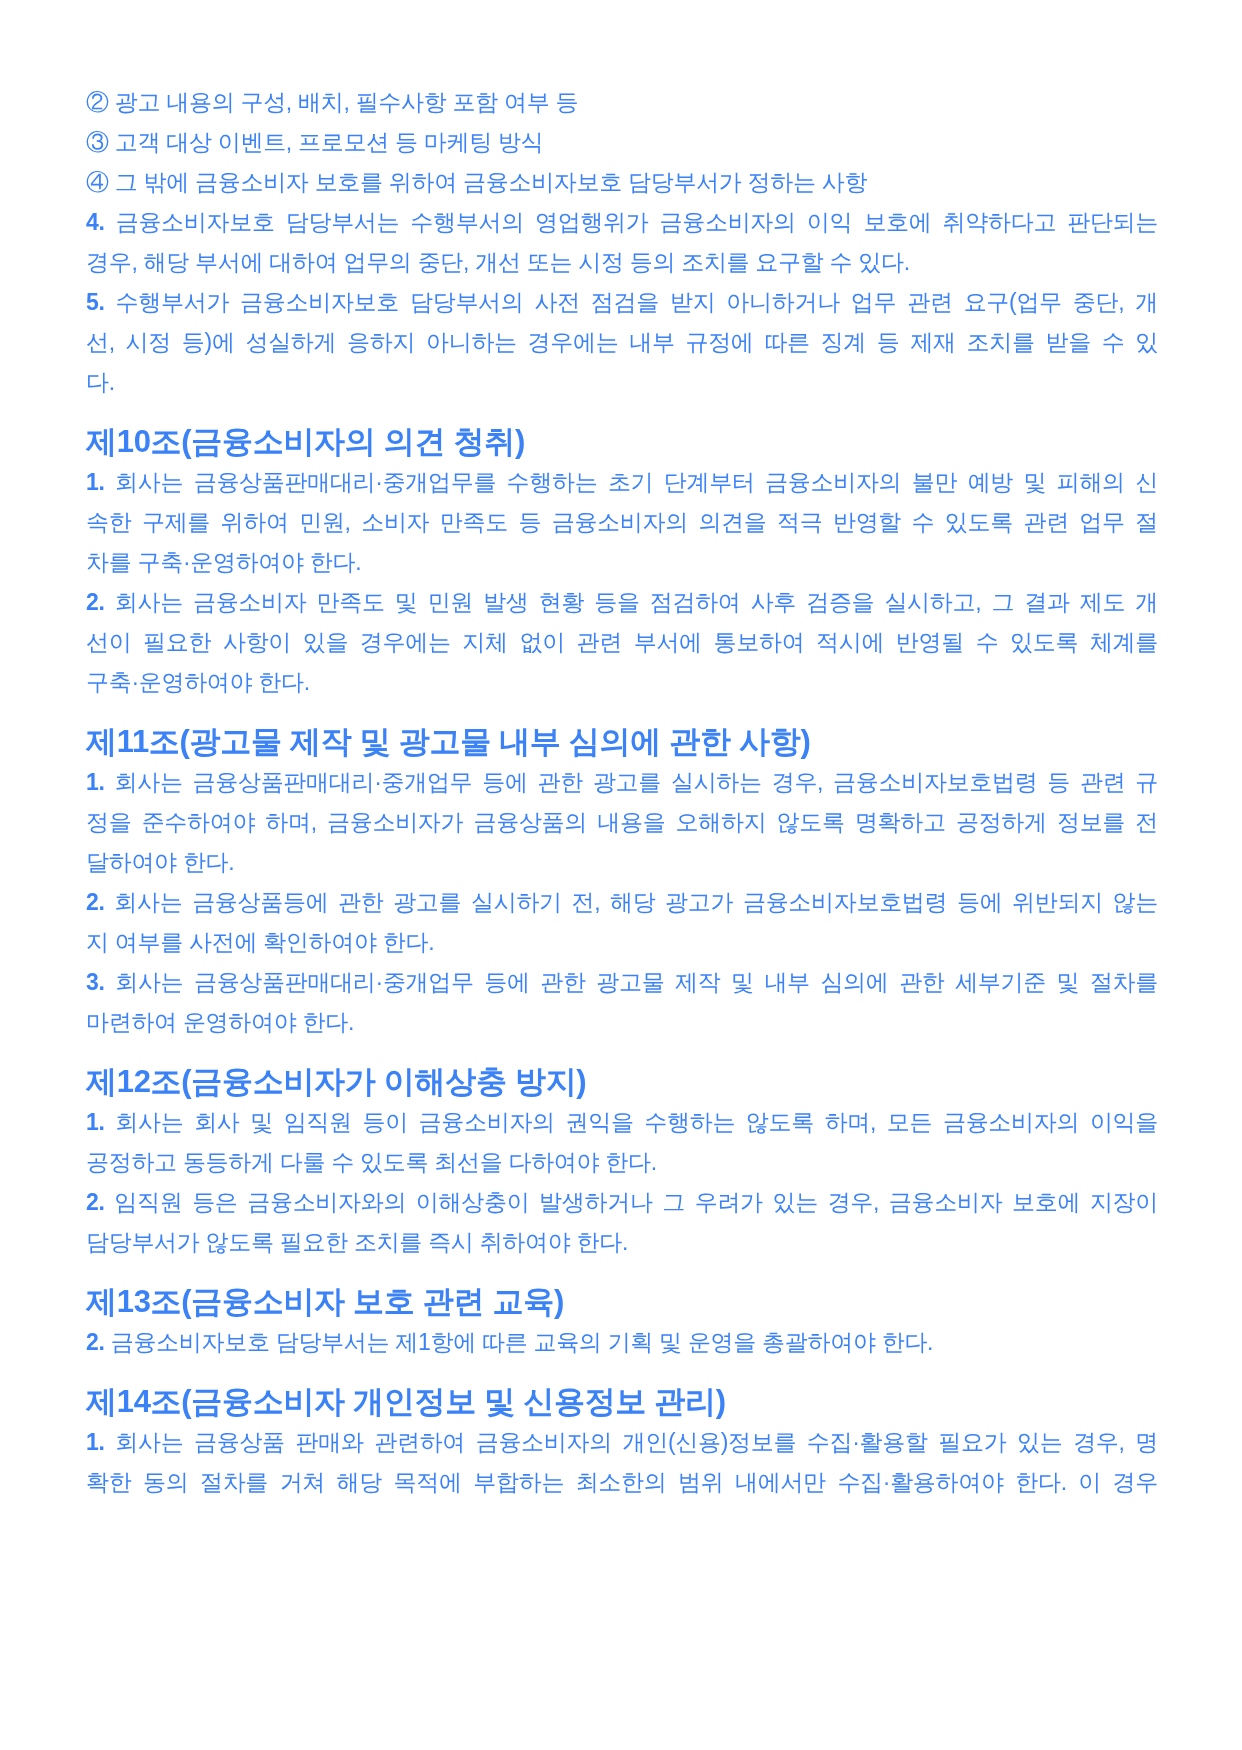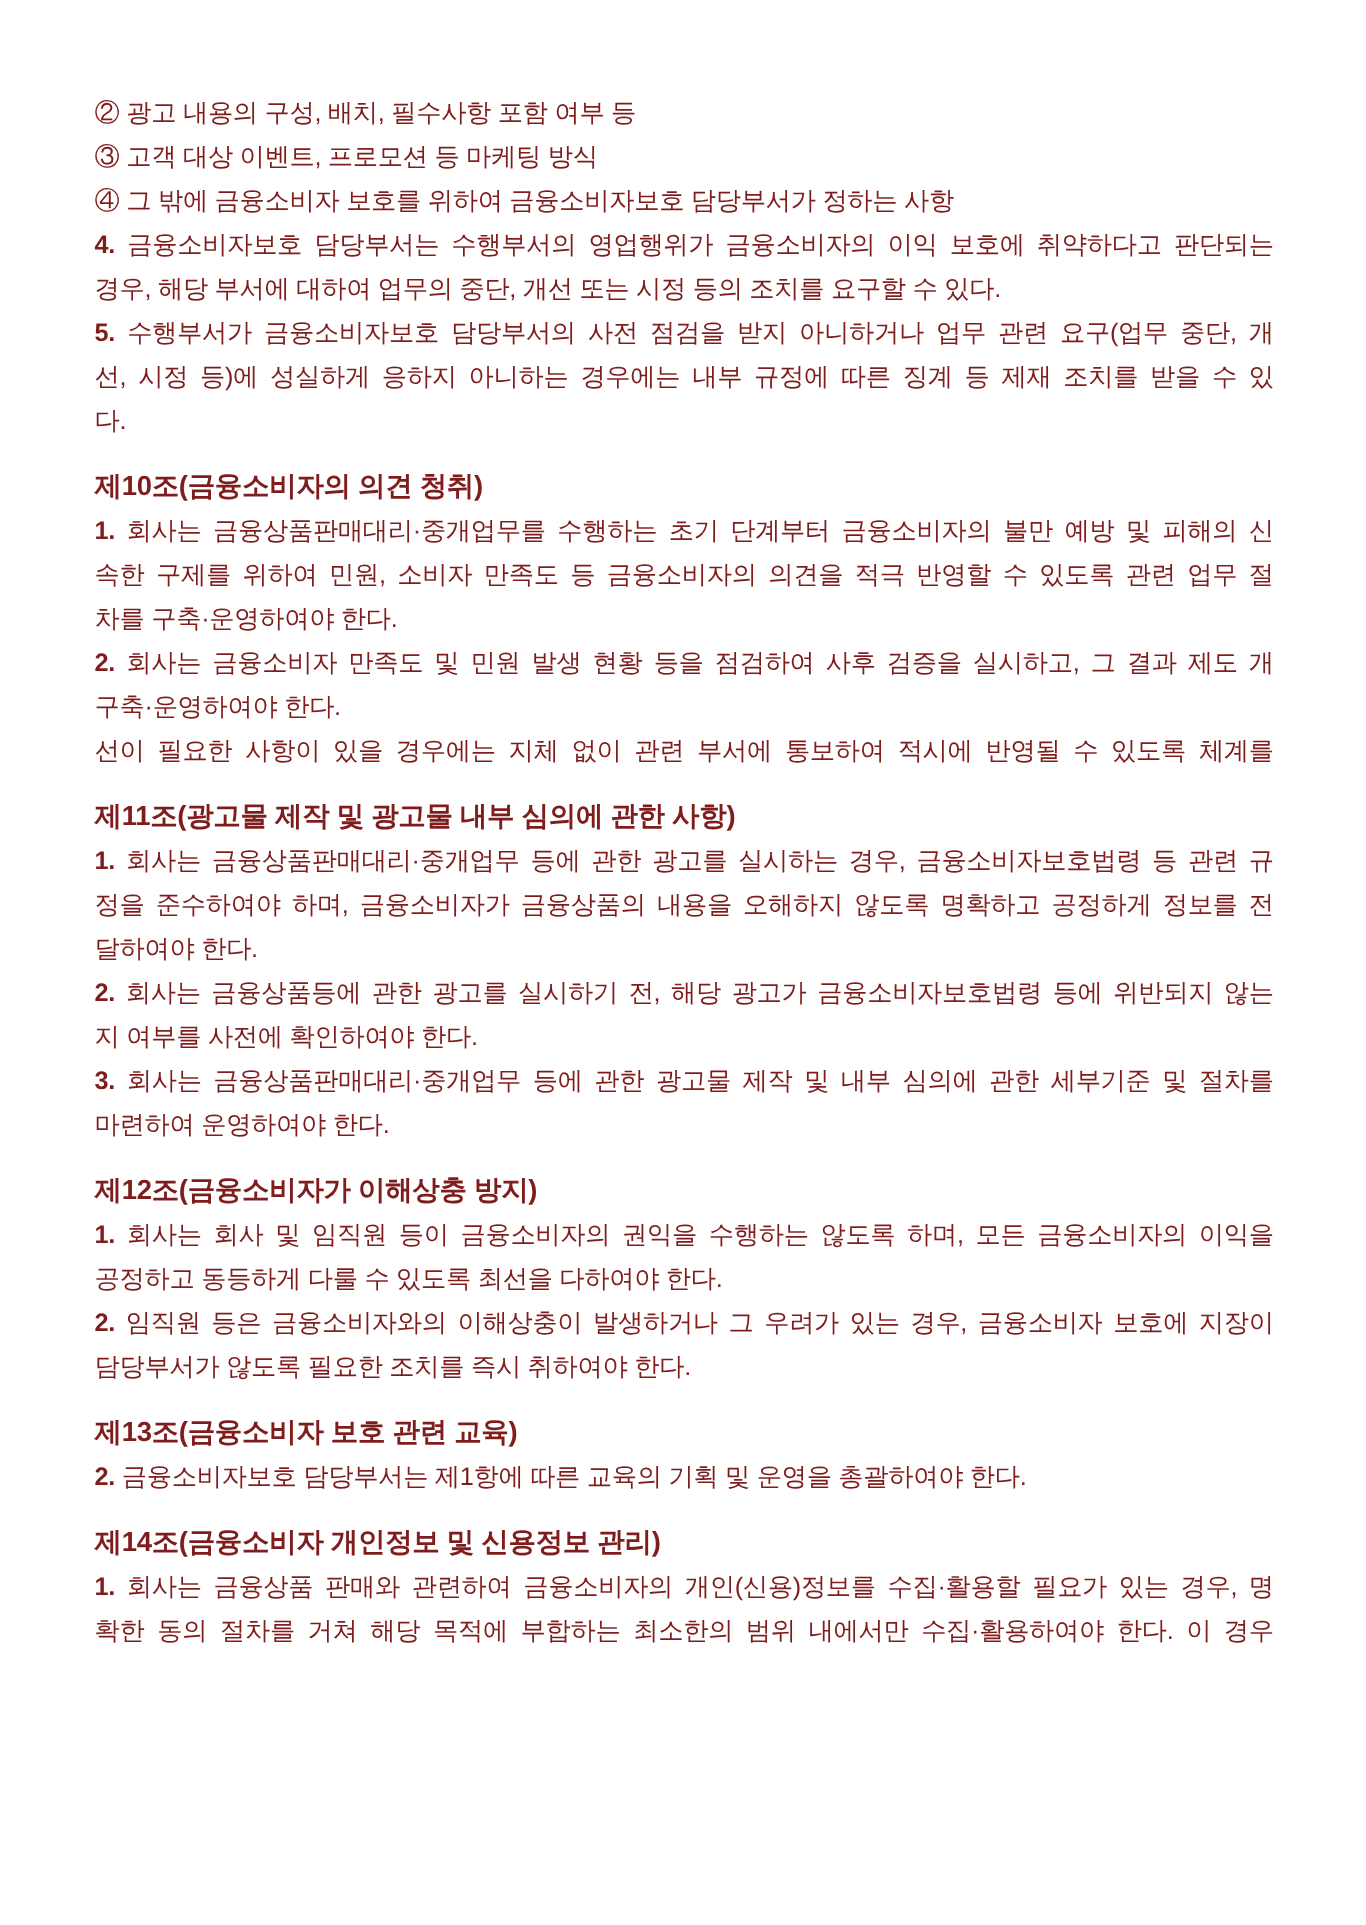--- a/index.html
+++ b/index.html
@@ -4,21 +4,21 @@
 <style>
   html, body { margin: 0; padding: 0; background: #e8e8e8; }
   .page {
     position: relative;
     width: 1242px;
     height: 1750px;
     margin: 0 auto;
     background: #ffffff;
     overflow: hidden;
     font-family: "Liberation Sans", sans-serif;
-    color: #7f1d1d;
+    color: #3b82f6;
   }
   .doc {
     position: absolute;
     left: 86px;
     top: 82px;
     width: 1072px;
   }
   .para { margin: 0; }
   .line {
     font-size: 23px;
@@ -29,21 +29,21 @@
     text-align: justify;
     text-align-last: justify;
     overflow: visible;
   }
   .line.last {
     text-align: left;
     text-align-last: left;
   }
   .heading {
     margin-top: 20px;
-    font-size: 25px;
+    font-size: 31px;
     line-height: 40px;
     height: 40px;
     font-weight: bold;
     letter-spacing: -0.3px;
     white-space: nowrap;
     text-align: left;
   }
   .marker { font-weight: bold; }
 </style>
 </head>
@@ -70,22 +70,22 @@
         <div class="line last">다.</div>
       </div>
       <div class="heading">제10조(금융소비자의 의견 청취)</div>
       <div class="para">
         <div class="line"><b class="marker">1.</b> <span>회사는 금융상품판매대리·중개업무를 수행하는 초기 단계부터 금융소비자의 불만 예방 및 피해의 신</span></div>
         <div class="line">속한 구제를 위하여 민원, 소비자 만족도 등 금융소비자의 의견을 적극 반영할 수 있도록 관련 업무 절</div>
         <div class="line last">차를 구축·운영하여야 한다.</div>
       </div>
       <div class="para">
         <div class="line"><b class="marker">2.</b> <span>회사는 금융소비자 만족도 및 민원 발생 현황 등을 점검하여 사후 검증을 실시하고, 그 결과 제도 개</span></div>
+        <div class="line">선이 필요한 사항이 있을 경우에는 지체 없이 관련 부서에 통보하여 적시에 반영될 수 있도록 체계를</div>
         <div class="line last">구축·운영하여야 한다.</div>
-        <div class="line">선이 필요한 사항이 있을 경우에는 지체 없이 관련 부서에 통보하여 적시에 반영될 수 있도록 체계를</div>
       </div>
       <div class="heading">제11조(광고물 제작 및 광고물 내부 심의에 관한 사항)</div>
       <div class="para">
         <div class="line"><b class="marker">1.</b> <span>회사는 금융상품판매대리·중개업무 등에 관한 광고를 실시하는 경우, 금융소비자보호법령 등 관련 규</span></div>
         <div class="line">정을 준수하여야 하며, 금융소비자가 금융상품의 내용을 오해하지 않도록 명확하고 공정하게 정보를 전</div>
         <div class="line last">달하여야 한다.</div>
       </div>
       <div class="para">
         <div class="line"><b class="marker">2.</b> <span>회사는 금융상품등에 관한 광고를 실시하기 전, 해당 광고가 금융소비자보호법령 등에 위반되지 않는</span></div>
         <div class="line last">지 여부를 사전에 확인하여야 한다.</div>

